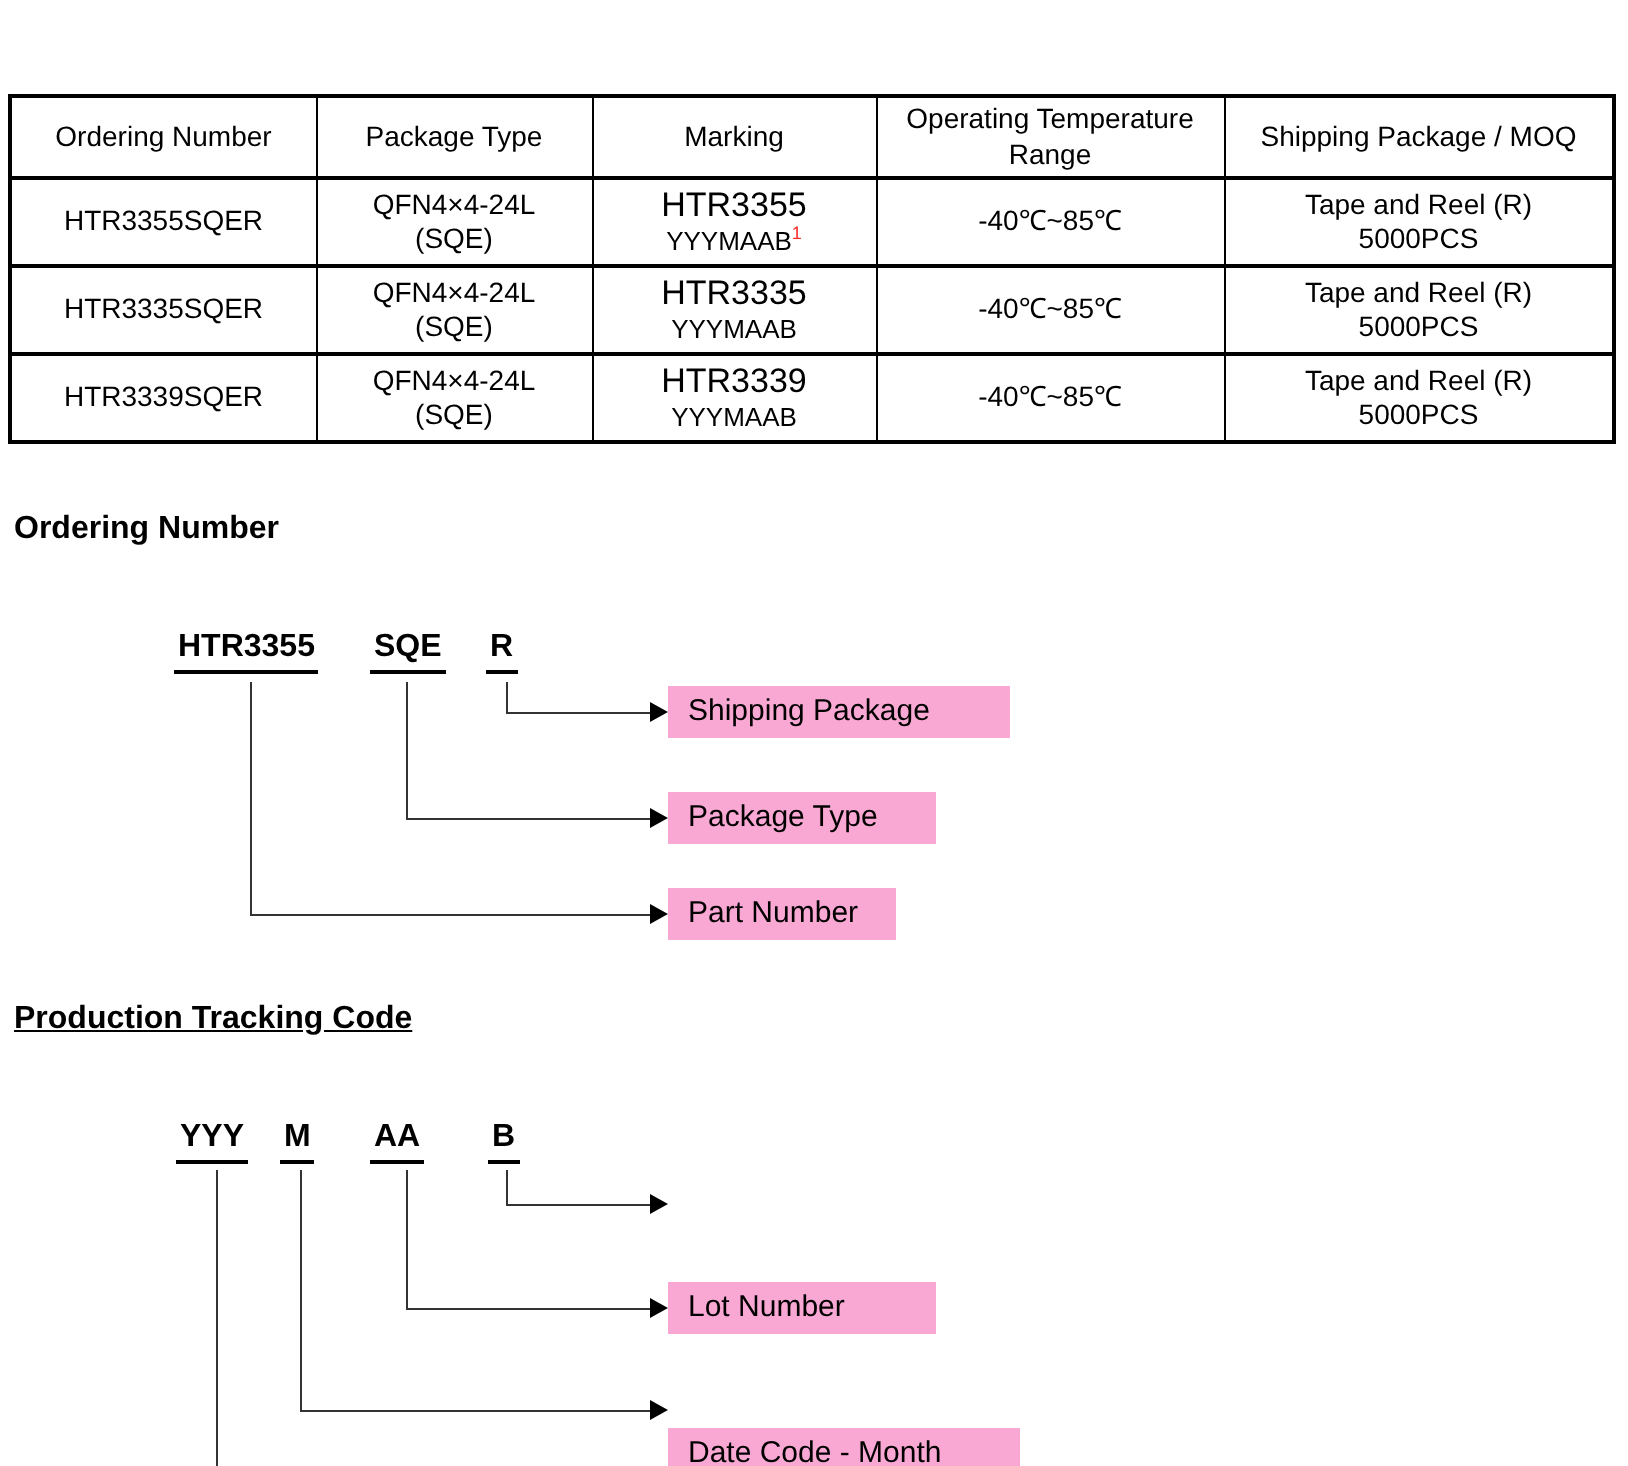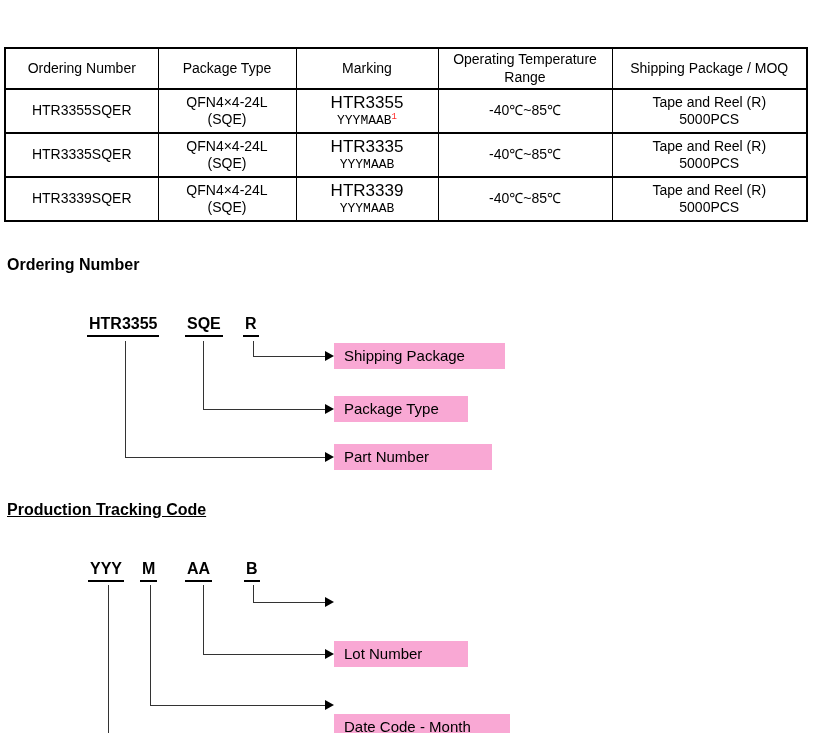--- a/index.html
+++ b/index.html
@@ -11,21 +11,21 @@
   table.order-table th, table.order-table td {
     border-left:1px solid #000; border-right:1px solid #000;
     border-top:2px solid #000; border-bottom:2px solid #000;
     text-align:center; vertical-align:middle; font-weight:normal;
     font-size:14px; line-height:1.25; padding:2px 4px;
   }
   table.order-table { border:2px solid #000; }
   table.order-table thead th { height:38px; }
   table.order-table tbody td { height:44px; }
   .mark-big { font-size:17px; line-height:1.2; }
-  .mark-small { font-size:13px; line-height:1.2;font-family:Liberation Mono, monospace; }
+  .mark-small { font-size:13px; line-height:1.2; }
   .sup-note { color:#ff2a2a; font-size:9px; vertical-align:super; line-height:0; }
 
   
   .sec-heading { position:absolute; left:7px; font-size:16px; font-weight:bold; }
   .h-ordering { top:213px; }
   .h-tracking { top:458px;text-decoration:underline; }
 
   
   .code-part { position:absolute; font-size:16px; font-weight:bold; border-bottom:2px solid #000; padding:0 2px 2px 2px; }
   .vline { position:absolute; width:1px; background:#333; }
@@ -120,21 +120,21 @@
   <div class="hline" style="left:253px; top:313px; width:73px;"></div>
   <div class="hline" style="left:203px; top:366px; width:123px;"></div>
   <div class="hline" style="left:125px; top:414px; width:201px;"></div>
 
   <div class="arrowhead" style="left:325px; top:308px;"></div>
   <div class="arrowhead" style="left:325px; top:361px;"></div>
   <div class="arrowhead" style="left:325px; top:409px;"></div>
 
   <div class="callout" style="top:300px; width:171px;">Shipping Package</div>
   <div class="callout" style="top:353px; width:134px;">Package Type</div>
-  <div class="callout" style="top:401px; width:158px;">Part Number</div>
+  <div class="callout" style="top:401px; width:114px;">Part Number</div>
 
   <div class="sec-heading h-tracking">Production Tracking Code</div>
 
   <div class="code-part" style="left:88px; top:517px;">YYY</div>
   <div class="code-part" style="left:140px; top:517px;">M</div>
   <div class="code-part" style="left:185px; top:517px;">AA</div>
   <div class="code-part" style="left:244px; top:517px;">B</div>
 
   <div class="vline" style="left:108px; top:542px; height:170px;"></div>
   <div class="vline" style="left:150px; top:542px; height:120px;"></div>

